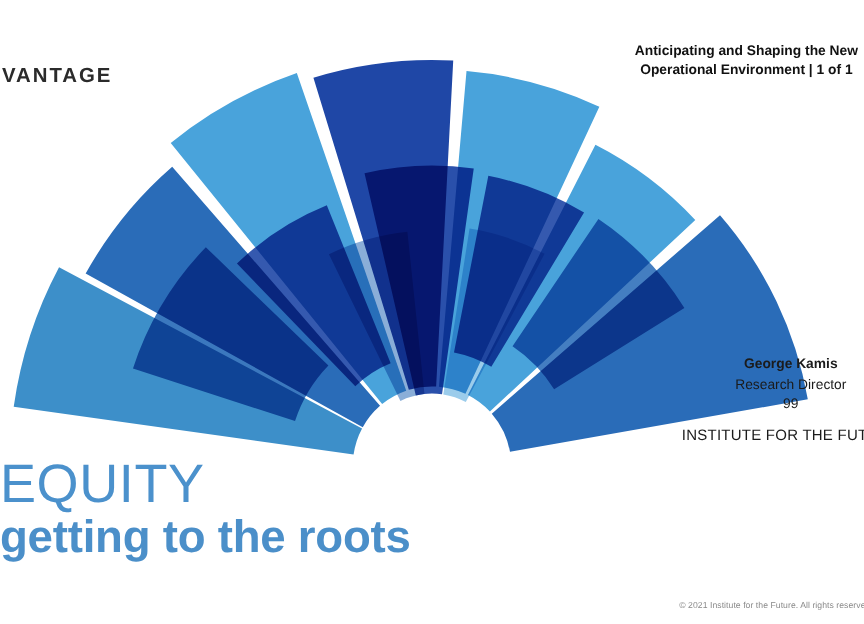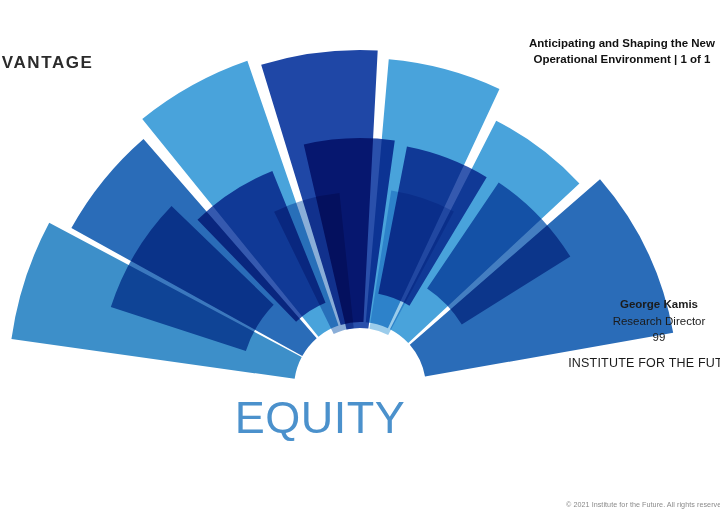--- a/index.html
+++ b/index.html
@@ -86,23 +86,23 @@
     left: 0;
     top: 0;
     width: 720px;
     height: 520px;
   }
 
   
   #title-block {
     position: absolute;
     left: 0;
-    top: 395px;
+    top: 380px;
     width: 640px;
-    text-align: center;
+    text-align: left;
   }
   #title-primary {
     display: block;
     font-family: "Liberation Sans", sans-serif;
     font-size: 45px;
     font-weight: 400;
     letter-spacing: 0.5px;
     line-height: 1.02;
     color: #4b91cc;
   }
@@ -163,17 +163,18 @@
 
   <div id="author-block">
     <span class="a-name">George Kamis</span>
     <span class="a-role">Research Director</span>
     <span class="a-meta">99</span>
     <span class="a-org">INSTITUTE FOR THE FUTURE</span>
   </div>
 
   <div id="title-block">
     <span id="title-primary">EQUITY</span>
+    <span id="title-secondary">getting to the roots</span>
   </div>
 
   <div id="footer-copyright">© 2021 Institute for the Future. All rights reserved. SR-</div>
 
 </div>
 
 </body></html>

